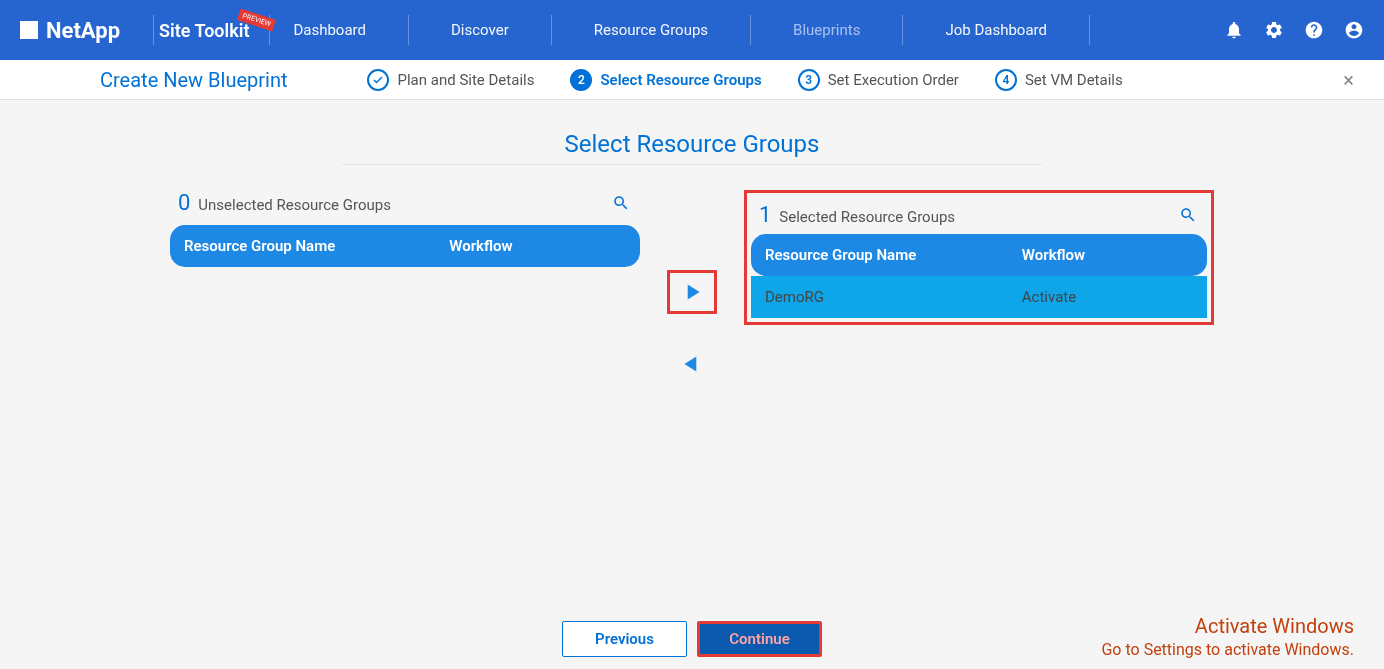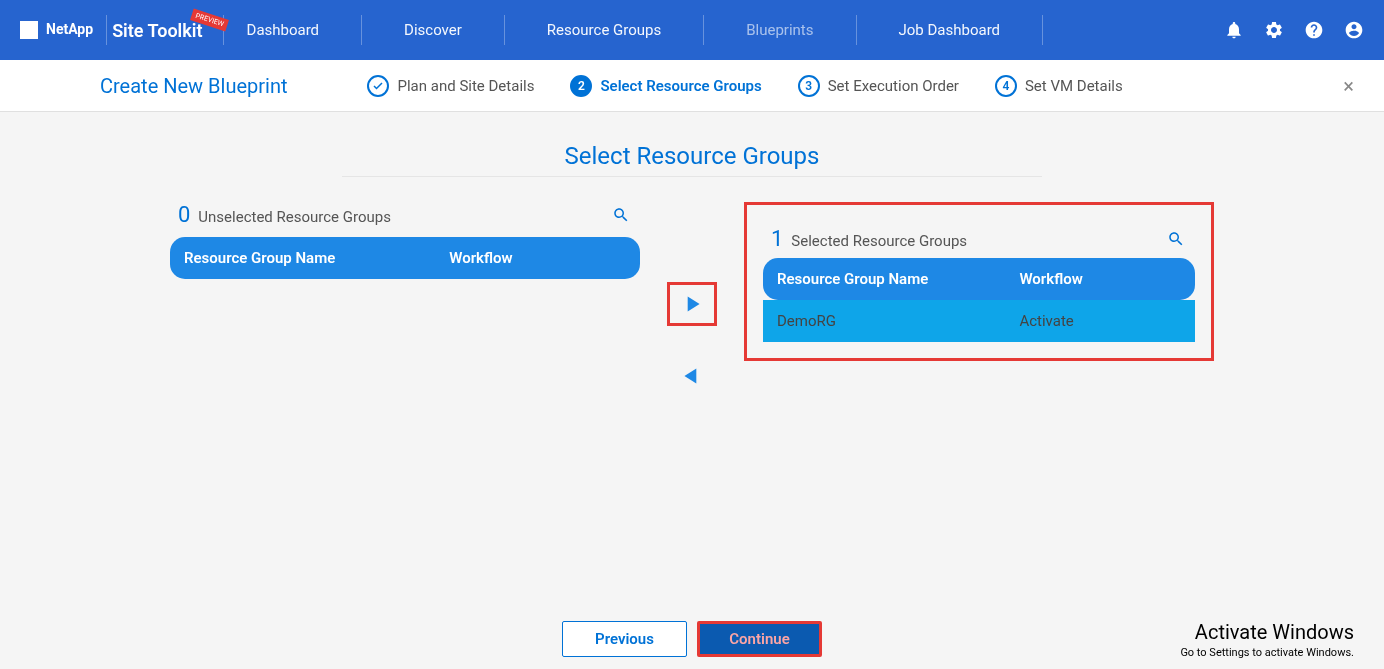--- a/index.html
+++ b/index.html
@@ -1,69 +1,69 @@
 <!DOCTYPE html>
 <html><head>
   <meta charset="utf-8">
   <style>
     * { margin: 0; padding: 0; box-sizing: border-box; font-family: -apple-system, BlinkMacSystemFont, "Segoe UI", Roboto, sans-serif; }
     body { background: #f5f5f5; width: 1384px; height: 669px; position: relative; }
     
     .top-nav { background: #2664cf; height: 60px; display: flex; align-items: center; padding: 0 20px; color: white; }
-    .logo { display: flex; align-items: flex-start; font-weight: bold; font-size: 14px; margin-right: 8px; }
+    .logo { display: flex; align-items: center; font-weight: bold; font-size: 22px; margin-right: 28px; }
     .logo-mark { width: 18px; height: 18px; background: white; margin-right: 8px; }
     .app-title { font-size: 18px; font-weight: 600; margin-right: 15px; position: relative; }
     .preview-badge { position: absolute; top: -6px; right: -26px; background: #e53935; color: white; font-size: 7px; padding: 2px 4px; transform: rotate(18deg); font-weight: normal; }
     .nav-items { display: flex; align-items: center; gap: 19px; }
     .nav-divider { width: 1px; height: 30px; background: rgba(255,255,255,0.3); margin: 0 5px; }
     .nav-item { padding: 0 18px; font-size: 15px; cursor: pointer; color: rgba(255,255,255,0.95); }
     .nav-item.active { color: rgba(255,255,255,0.6); }
     .nav-right { margin-left: auto; display: flex; gap: 20px; align-items: center; }
     .nav-icon { width: 20px; height: 20px; cursor: pointer; fill: white; }
     
-    .wizard-bar { background: white; height: 52px; display: flex; align-items: center; padding: 0 100px; border-bottom: 1px solid #e0e0e0; position: relative; }
+    .wizard-bar { background: white; height: 40px; display: flex; align-items: center; padding: 0 100px; border-bottom: 1px solid #e0e0e0; position: relative; }
     .wizard-title { color: #0072d6; font-size: 20px; font-weight: 400; margin-right: 80px; }
     .wizard-steps { display: flex; gap: 36px; align-items: center; }
     .step { display: flex; align-items: center; gap: 8px; font-size: 15px; color: #555; }
     .step-circle { width: 22px; height: 22px; border-radius: 50%; border: 2px solid #0072d6; display: flex; align-items: center; justify-content: center; font-size: 12px; color: #0072d6; font-weight: 600; }
     .step.done .step-circle { border-color: #0072d6; }
     .step.active { color: #0072d6; font-weight: 600; }
     .step.active .step-circle { background: #0072d6; color: white; }
     .close-x { position: absolute; right: 30px; font-size: 20px; color: #888; cursor: pointer; }
     
     .main-area { padding: 20px 170px; }
     .section-title { text-align: center; color: #0072d6; font-size: 24px; font-weight: 400; margin: 10px 0 6px; }
     .section-hr { border: none; border-top: 1px solid #e5e5e5; margin: 0 auto 25px; width: 700px; }
     
     .transfer-layout { display: flex; justify-content: space-between; align-items: flex-start; }
     .panel { width: 470px; }
-    .panel.highlighted { border: 3px solid #e53935; padding: 16px; }
+    .panel.highlighted { border: 3px solid #e53935; padding: 4px; }
     .panel-header { display: flex; justify-content: space-between; align-items: center; padding: 0 10px 10px 8px; }
     .panel.highlighted .panel-header { padding: 5px 10px 7px 8px; }
     .panel-count { color: #0072d6; font-size: 22px; font-weight: 400; }
     .panel-label { color: #555; font-size: 15px; margin-left: 4px; }
     .search-icon-s { width: 18px; height: 18px; fill: #0072d6; cursor: pointer; }
     .table-header { background: #1e88e5; color: white; display: flex; padding: 12px 14px; font-weight: 600; font-size: 15px; border-radius: 15px; }
     .col-name { flex: 1.5; }
     .col-workflow { flex: 1; }
     .table-row { display: flex; padding: 12px 14px; font-size: 15px; color: #444; background: #0ea5e9; }
     
     .transfer-controls { display: flex; flex-direction: column; gap: 28px; margin-top: 80px; align-items: center; }
     .arrow-btn { width: 50px; height: 44px; display: flex; align-items: center; justify-content: center; cursor: pointer; }
     .arrow-btn.highlighted { border: 3px solid #e53935; }
     .arrow-btn svg { width: 26px; height: 30px; fill: #1e88e5; }
     
     .footer-buttons { position: absolute; bottom: 12px; left: 50%; transform: translateX(-50%); display: flex; gap: 10px; }
     .btn { width: 125px; height: 36px; font-size: 15px; font-weight: 600; border-radius: 2px; cursor: pointer; display: flex; align-items: center; justify-content: center; }
     .btn-secondary { background: white; color: #0072d6; border: 1.5px solid #0072d6; }
     .btn-primary { background: #0b5ab0; color: #fca5a5; border: 3px solid #e53935; }
     
-    .watermark { position: absolute; bottom: 10px; right: 30px; color: #000000; text-align: right; }
+    .watermark { position: absolute; bottom: 10px; right: 30px; color: #c2410c; text-align: right; }
     .watermark-title { font-size: 20px; font-weight: 400; margin-bottom: 2px; }
-    .watermark-sub { font-size: 11px; }
+    .watermark-sub { font-size: 16px; }
   </style>
 </head>
 <body>
 
 <div class="top-nav">
   <div class="logo">
     <div class="logo-mark"></div>
     <span>NetApp</span>
   </div>
   <div class="nav-divider"></div>

